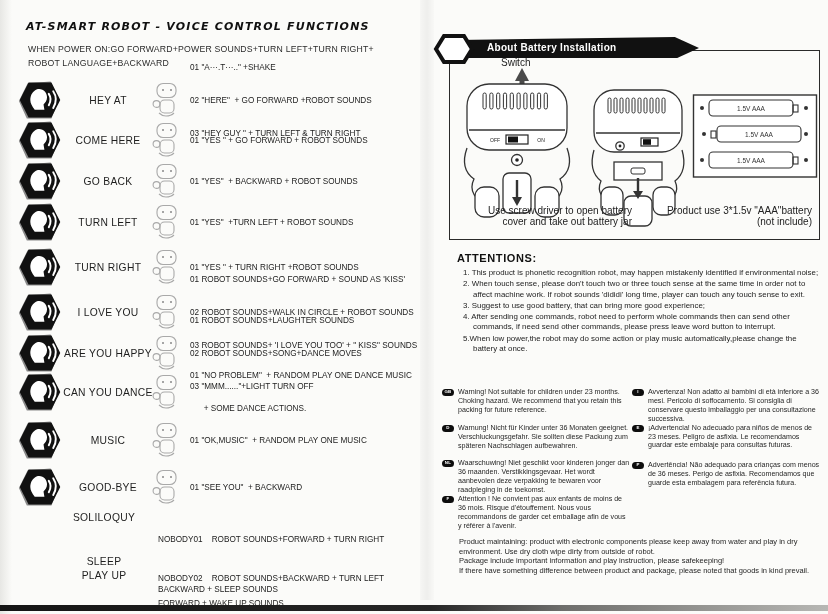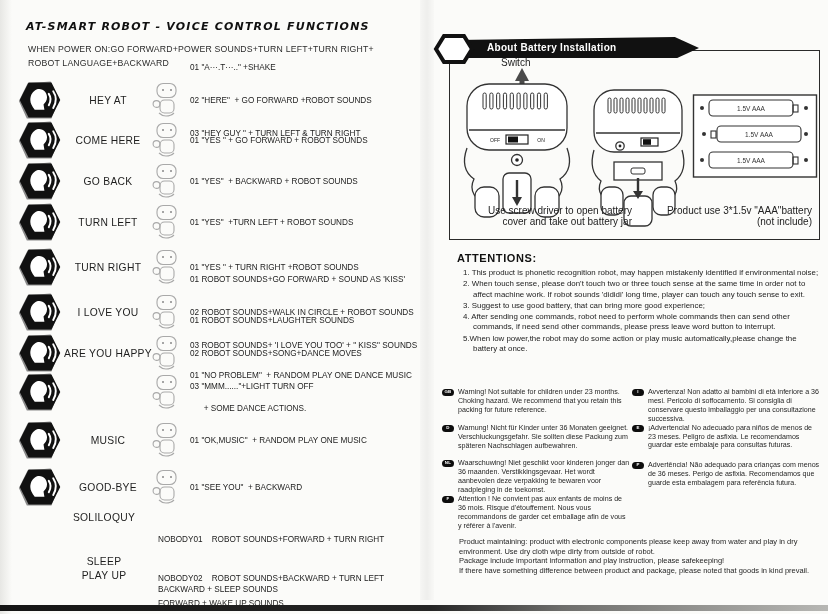--- a/index.html
+++ b/index.html
@@ -197,20 +197,21 @@
       <div>01 ROBOT SOUNDS+LAUGHTER SOUNDS</div>
       <div>02 ROBOT SOUNDS+SONG+DANCE MOVES</div>
       <div>03 "MMM......"+LIGHT TURN OFF</div>
     </div>
   </div>
 
   <div class="crow" style="top:372px">
     <svg class="spk">
         <use href="#spk"></use>
       </svg>
+    <div class="clabel">CAN YOU DANCE</div>
     <svg class="rbt">
         <use href="#rbt"></use>
       </svg>
     <div class="cdesc">
       <div>01 "NO PROBLEM"  + RANDOM PLAY ONE DANCE MUSIC</div>
       <div>      + SOME DANCE ACTIONS.</div>
     </div>
   </div>
 
   <div class="crow" style="top:420px">

